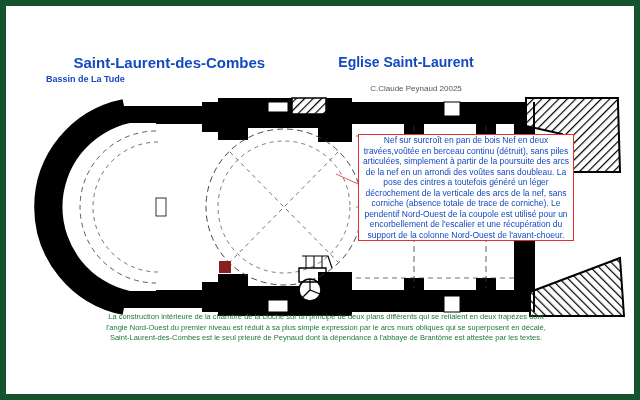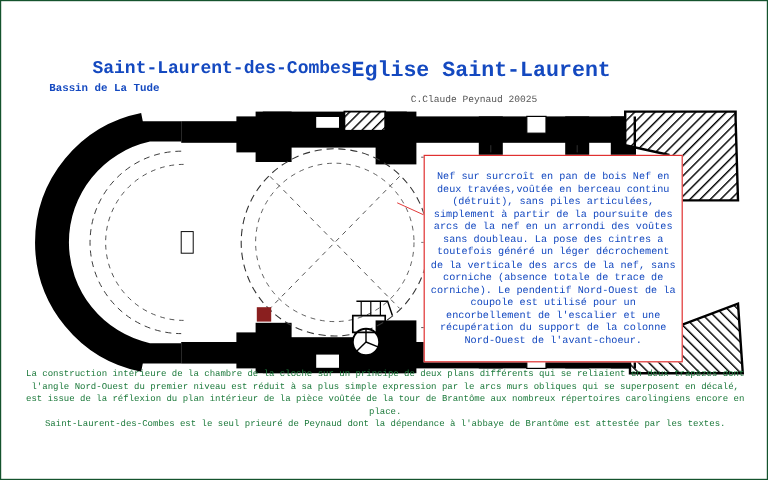--- a/index.html
+++ b/index.html
@@ -6,22 +6,22 @@
     margin: 0;
     padding: 0;
     background: #ffffff;
   }
   #page {
     position: relative;
     width: 640px;
     height: 400px;
     background: #ffffff;
     overflow: hidden;
-    font-family: Liberation Mono, monospace;
-    border: 1px solid #14532d;
+    font-family: Liberation Sans, sans-serif;
+    border: 6px solid #14532d;
     box-sizing: border-box;
   }
   #plan-svg {
     position: absolute;
     left: 0;
     top: 0;
     width: 640px;
     height: 400px;
   }
   .txt {
@@ -47,36 +47,36 @@
     font-weight: bold;
     font-size: 9px;
   }
   #title-right {
     left: 290px;
     top: 48px;
     width: 220px;
     text-align: center;
     color: #1449c0;
     font-weight: bold;
-    font-size: 18px;
+    font-size: 14px;
   }
   #credit {
-    left: 284px;
+    left: 300px;
     top: 78px;
     width: 220px;
     text-align: center;
     color: #555555;
     font-size: 8px;
   }
   #note-box {
     position: absolute;
     left: 352px;
     top: 128px;
     width: 216px;
-    padding: 12px 4px;
+    padding: 0 4px;
     background: #ffffff;
     border: 1px solid #e03030;
     color: #1449c0;
     font-size: 8.5px;
     line-height: 10.5px;
     text-align: center;
     box-sizing: border-box;
   }
   #bottom-note {
     left: 20px;
@@ -237,17 +237,16 @@
 (absence totale de trace de corniche).
 Le pendentif Nord-Ouest de la coupole
 est utilisé pour un encorbellement de
 l'escalier et une récupération du
 support de la colonne Nord-Ouest
 de l'avant-choeur.</div>
 
   <div class="txt" id="bottom-note">
     <span class="bn-line">La construction intérieure de la chambre de la cloche sur un principe de deux plans différents qui se reliaient en deux trapèzes dont</span>
     <span class="bn-line">l'angle Nord-Ouest du premier niveau est réduit à sa plus simple expression par le arcs murs obliques qui se superposent en décalé,</span>
-    <span class="bn-line">est issue de la réflexion du plan intérieur de la pièce voûtée de la tour de Brantôme aux nombreux répertoires carolingiens encore en place.</span>
     <span class="bn-line">Saint-Laurent-des-Combes est le seul prieuré de Peynaud dont la dépendance à l'abbaye de Brantôme est attestée par les textes.</span>
   </div>
 
 </div>
 
 </body></html>

